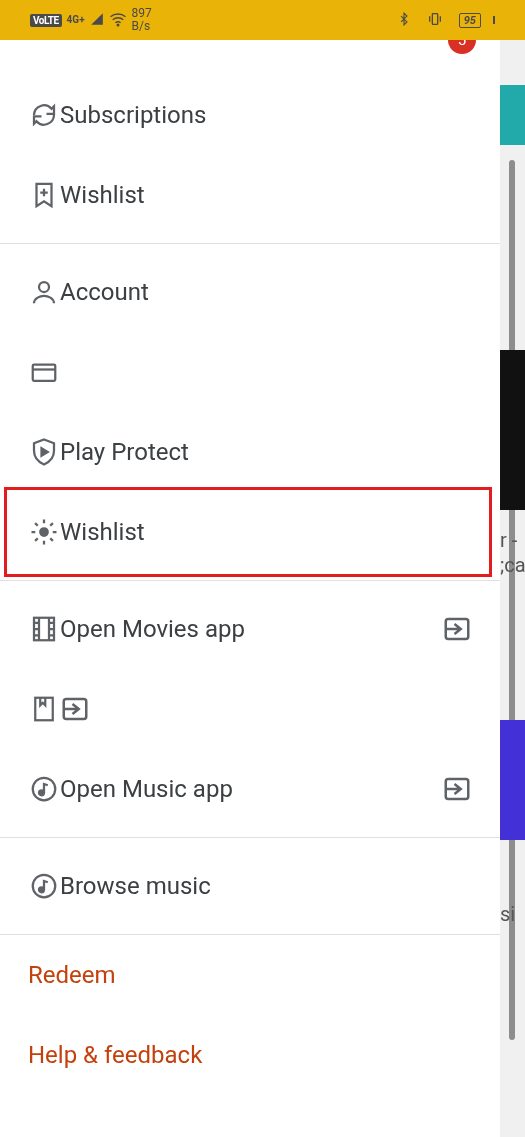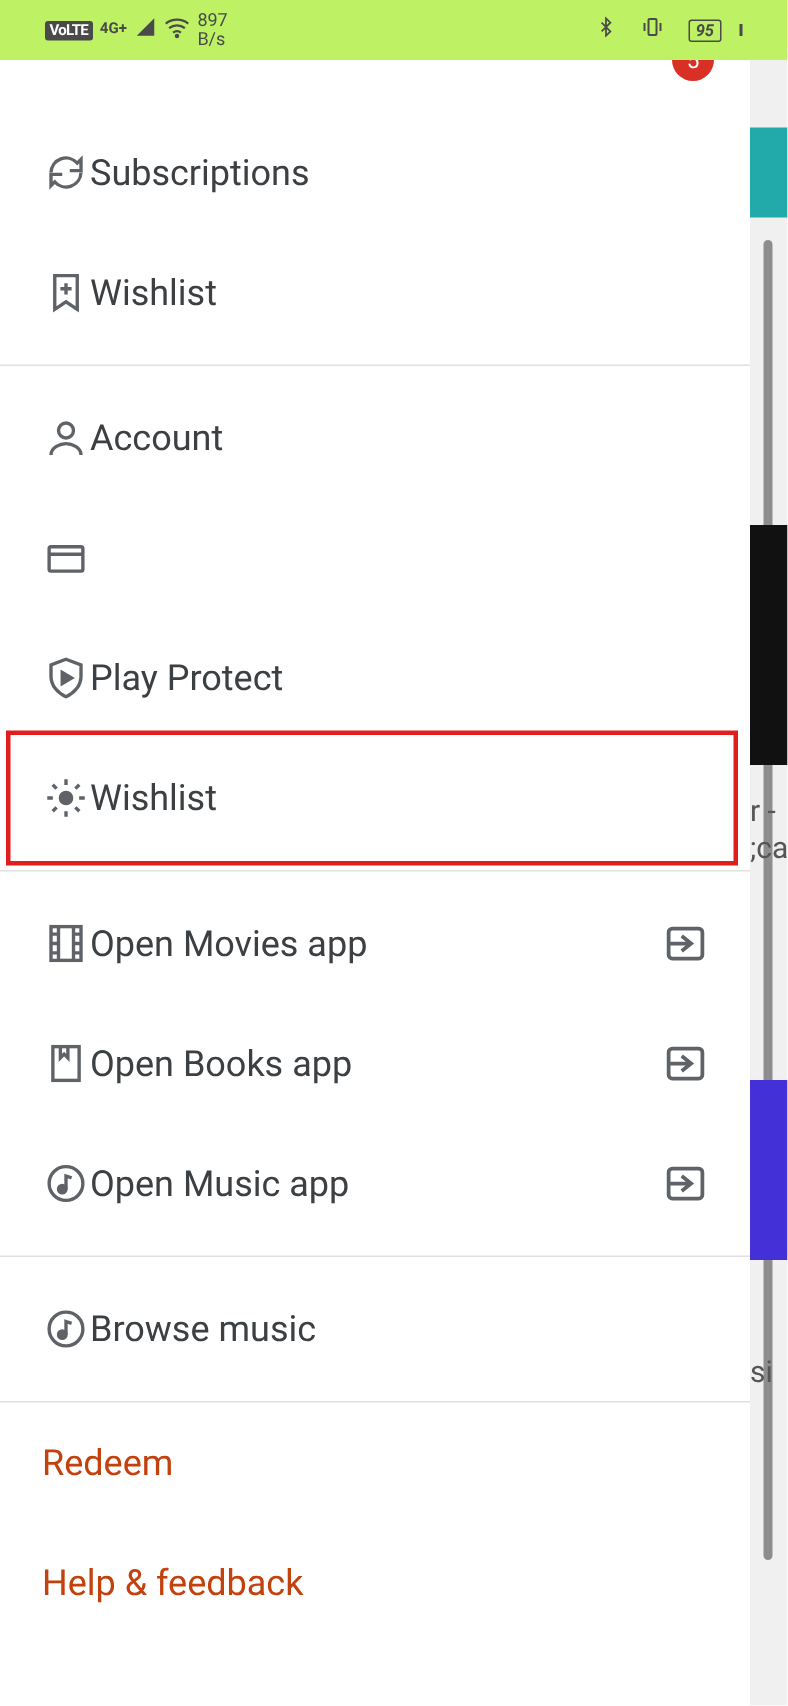--- a/index.html
+++ b/index.html
@@ -16,21 +16,21 @@
   .status-bar {
     position: absolute;
     top: 0; left: 0; right: 0;
     height: 40px;
     display: flex;
     justify-content: space-between;
     align-items: center;
     padding: 0 30px 0 30px;
     font-size: 13px;
     color: #4a4a4a;
-    background: #bef264;
+    background: #eab308;
     z-index: 30;
   }
   .status-left { display: flex; align-items: center; gap: 5px; }
   .status-right { display: flex; align-items: center; gap: 16px; font-style: italic; }
   .volte-badge {
     background: #4a4a4a;
     color: #fff;
     font-size: 10px;
     font-weight: bold;
     padding: 1px 3px;
@@ -281,21 +281,20 @@
         </svg>
     </span>
   </div>
   <div class="menu-item">
     <span class="icon-slot">
       <svg viewBox="0 0 24 24">
           <rect x="5" y="3" width="14" height="18"></rect>
           <path d="M9 3v6l2-2 2 2V3"></path>
         </svg>
     </span>
-    <span class="label">Open Books app</span>
     <span class="trailing-icon">
       <svg viewBox="0 0 24 24">
           <rect x="3" y="4" width="18" height="16" rx="2"></rect>
           <path d="M10 8l5 4-5 4M3 12h12"></path>
         </svg>
     </span>
   </div>
   <div class="menu-item">
     <span class="icon-slot">
       <svg viewBox="0 0 24 24">

